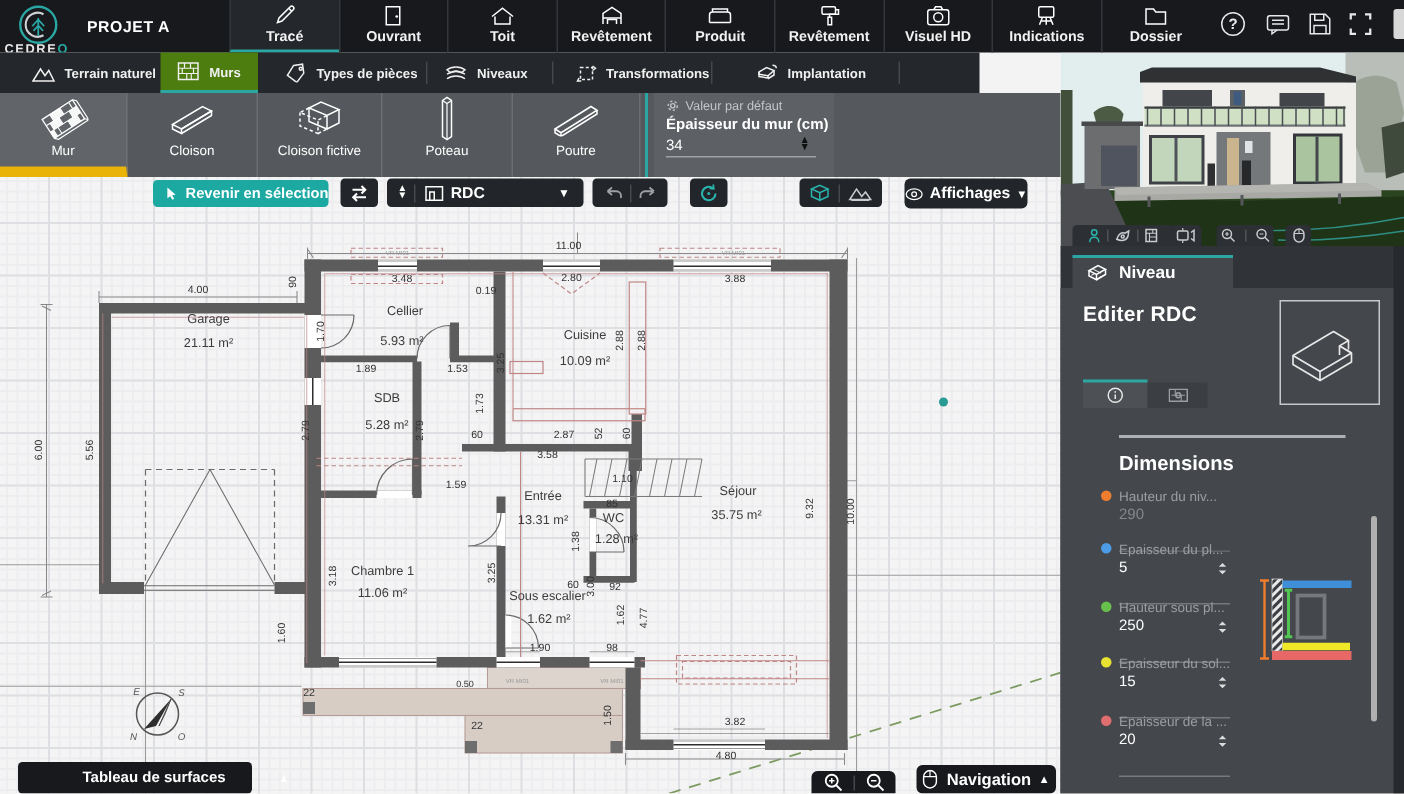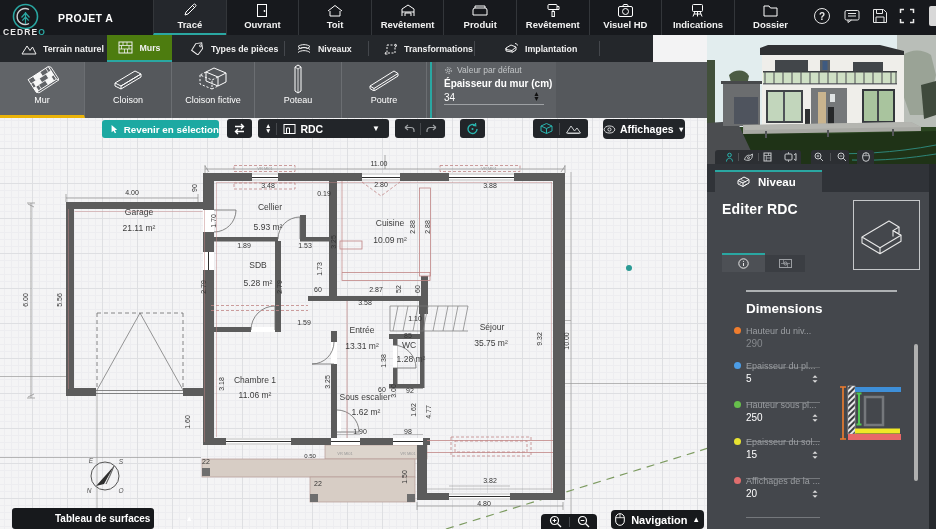--- a/index.html
+++ b/index.html
@@ -18,21 +18,21 @@
 #row2{position:absolute;left:0;top:35px;width:653px;height:27px;background:#24272b;color:#f0f0f0;}
 .stab{position:absolute;top:0;display:flex;align-items:center;height:27px;font-size:8.8px;font-weight:bold;white-space:nowrap;}
 .stab .sic{margin-right:6px;display:inline-flex;}
 .stab.act{background:#4d7c0f;border-bottom:2px solid #2aa7a2;justify-content:center;}
 .ssep{position:absolute;top:6px;width:1px;height:15px;background:#44474c;}
 
 #row3{position:absolute;left:0;top:62px;width:707px;height:56px;background:#55585c;display:flex;}
 .tool{width:86px;height:56px;display:flex;flex-direction:column;align-items:center;color:#fff;border-right:1px solid #6b6e72;}
 .tool .tic{height:34px;display:flex;align-items:center;justify-content:center;}
 .tool .tlb{font-size:9px;margin-top:-1px;}
-.tool.act{background:#616468;border-bottom:3px solid #eab308;}
+.tool.act{background:#616468;border-bottom:7px solid #eab308;}
 #tealsep{position:absolute;left:430px;top:62px;width:2px;height:56px;background:#2aa7a2;}
 #valblock{position:absolute;left:436px;top:62px;width:120px;height:56px;background:#5d6064;padding:3px 0 0 8px;color:#fff;}
 #valblock .v1{font-size:8.5px;color:#c3c6c8;display:flex;align-items:center;gap:4px;}
 #valblock .v2{font-size:10px;font-weight:bold;margin-top:3px;white-space:nowrap;}
 #valblock .v3{font-size:10px;margin-top:3px;width:100px;border-bottom:1px solid #9ea1a4;display:flex;justify-content:space-between;padding-bottom:1px;}
 
 #canvas{position:absolute;left:0;top:118px;width:707px;height:411px;
 background-image:
  linear-gradient(#dedfe2 1px,transparent 1px),
  linear-gradient(90deg,#dedfe2 1px,transparent 1px),
@@ -42,21 +42,21 @@
 background-position:-3px -5px,-3px -5px,-3px -5px,-3px -5px;
 background-color:#f4f4f5;}
 
 .fbtn{position:absolute;background:#222529;border-radius:3px;color:#fff;display:flex;align-items:center;justify-content:center;}
 
 #preview{position:absolute;left:707px;top:35px;width:229px;height:129px;overflow:hidden;}
 #vbtns{position:absolute;left:707px;top:150px;width:229px;height:14px;}
 .vb{position:absolute;top:0;height:14px;background:#2c2f33;border-radius:3px 3px 0 0;display:flex;align-items:center;justify-content:center;color:#c9ccce;}
 #panel{position:absolute;left:707px;top:164px;width:229px;height:365px;background:#303338;}
 #ptabbody{position:absolute;left:707px;top:192px;width:229px;height:337px;background:#44474c;}
-#ntab{position:absolute;left:715px;top:170px;width:107px;height:22px;background:#44474c;border-top:2px solid #2aa7a2;display:flex;align-items:center;color:#fff;font-size:11.5px;font-weight:bold;padding-left:12px;}
+#ntab{position:absolute;left:715px;top:170px;width:107px;height:22px;background:#44474c;border-top:2px solid #2aa7a2;display:flex;align-items:center;color:#fff;font-size:11.5px;font-weight:bold;}
 .drow{position:absolute;left:746px;width:74px;}
 .dlab{font-size:9px;color:#9b9ea2;white-space:nowrap;overflow:hidden;}
 .dval{font-size:10px;color:#fff;margin-top:2px;border-bottom:1px solid #75787c;padding-bottom:18px;position:relative;}
 .dot{position:absolute;left:-12px;top:1px;width:7px;height:7px;border-radius:50%;}
 .spin{position:absolute;right:1px;top:1px;width:8px;height:10px;}
 
 .bpill{position:absolute;background:#17191c;color:#fff;display:flex;align-items:center;font-size:11px;font-weight:bold;}
 </style>
 </head>
 <body>
@@ -618,21 +618,21 @@
  </div>
  <div class="drow" style="top:437px;">
   <span class="dot" style="background:#e8e332;"></span>
   <div class="dlab">Epaisseur du sol...</div>
   <div class="dval">15<span class="spin"><svg width="8" height="10" viewBox="0 0 9 12">
               <path d="M1.5 4.5L4.5 1.5L7.5 4.5z M1.5 7.5L4.5 10.5L7.5 7.5z" fill="#dcdcdc"></path>
             </svg></span></div>
  </div>
  <div class="drow" style="top:476px;">
   <span class="dot" style="background:#e06e6e;"></span>
-  <div class="dlab">Affichages de la ...</div>
+  <div class="dlab">Epaisseur de la ...</div>
   <div class="dval">20<span class="spin"><svg width="8" height="10" viewBox="0 0 9 12">
               <path d="M1.5 4.5L4.5 1.5L7.5 4.5z M1.5 7.5L4.5 10.5L7.5 7.5z" fill="#dcdcdc"></path>
             </svg></span></div>
  </div>
 
  <svg class="abs" style="left:840px;top:384px;" width="62" height="58" viewBox="0 0 62 58">
   <defs>
           <pattern id="hatch" width="4" height="4" patternUnits="userSpaceOnUse" patternTransform="rotate(45)">
             <rect width="4" height="4" fill="#e9e9e9"></rect>
             <rect width="2" height="4" fill="#3a3d41"></rect>
@@ -699,21 +699,21 @@
  <div class="fbtn" style="left:603px;top:119px;width:82px;height:20px;border-radius:4px;">
   <svg width="17" height="11" viewBox="0 0 17 11">
           <ellipse cx="8.5" cy="5.5" rx="7" ry="4.7" stroke="#fff" stroke-width="1.1" fill="none"></ellipse>
           <circle cx="8.5" cy="5.5" r="2.1" stroke="#fff" stroke-width="1.1" fill="none"></circle>
         </svg>
   <span style="font-size:10.5px;font-weight:bold;margin:0 4px;">Affichages</span>
   <span style="font-size:7.5px;">▼</span>
  </div>
 </div>
 <div id="bottombars">
- <div class="bpill" style="left:12px;top:508px;width:142px;height:21px;border-radius:3px;gap:29px;">
+ <div class="bpill" style="left:12px;top:508px;width:156px;height:21px;border-radius:3px;gap:29px;">
   <svg width="13" height="11" viewBox="0 0 13 11" style="margin:0 6px 0 8px;">
           <rect x="0.5" y="0.5" width="12" height="10" stroke="#fff" fill="none"></rect>
           <path d="M0.5 3h12M3 3v8M5 5.5h6M5 8h6" stroke="#fff" stroke-width=".8"></path>
         </svg>
   <span style="font-size:10px;white-space:nowrap;">Tableau de surfaces</span>
   <span style="margin-left:6px;font-size:7.5px;">▲</span>
  </div>
  <div class="bpill" style="left:541px;top:514px;width:56px;height:15px;border-radius:4px 4px 0 0;justify-content:center;">
   <svg width="13" height="13" viewBox="0 0 13 13">
           <circle cx="5.5" cy="5.5" r="4" stroke="#fff" stroke-width="1.2" fill="none"></circle>

